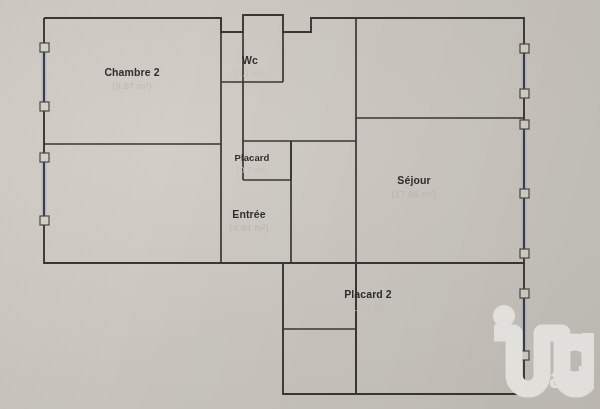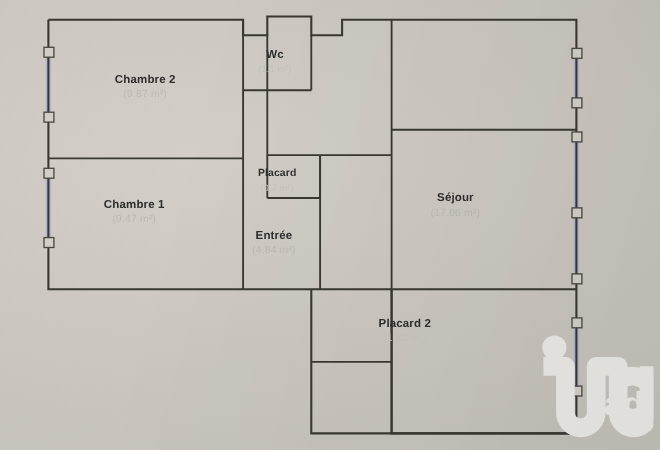--- a/index.html
+++ b/index.html
@@ -82,21 +82,21 @@
     right: 6px;
     bottom: 4px;
     width: 104px;
     height: 106px;
     pointer-events: none;
   }
   #watermark svg { display: block; }
   .wm-text {
     position: absolute;
     right: 8px;
-    bottom: 22px;
+    bottom: 12px;
     font-size: 30px;
     font-weight: bold;
     color: #eceae6;
     letter-spacing: 1px;
     line-height: 1;
     margin-left: 22px;
   }
 </style>
 </head>
 <body>
@@ -177,26 +177,22 @@
       <rect x="520" y="289" width="9" height="9"></rect>
       <rect x="520" y="351" width="9" height="9"></rect>
     </g>
   </svg>
 
   <div class="room-label" style="left:132px; top:79px;">
     <span class="room-name">Chambre 2</span>
     <span class="room-area faded">(9.87 m²)</span>
   </div>
 
-  <div class="room-label" style="left:122px; top:193px;">
-    <span class="room-name">Chambre 1</span>
-    <span class="room-area faded">(9.47 m²)</span>
-  </div>
-
-  <div class="room-label" style="left:250px; top:56px;">
+
+  <div class="room-label" style="left:250px; top:66px;">
     <span class="room-name">Wc</span>
     <span class="room-area very-faded small">(1.1 m²)</span>
   </div>
 
 
 
   <div class="room-label" style="left:252px; top:164px;">
     <span class="room-name small">Placard</span>
     <span class="room-area very-faded small">(0.7 m²)</span>
   </div>

